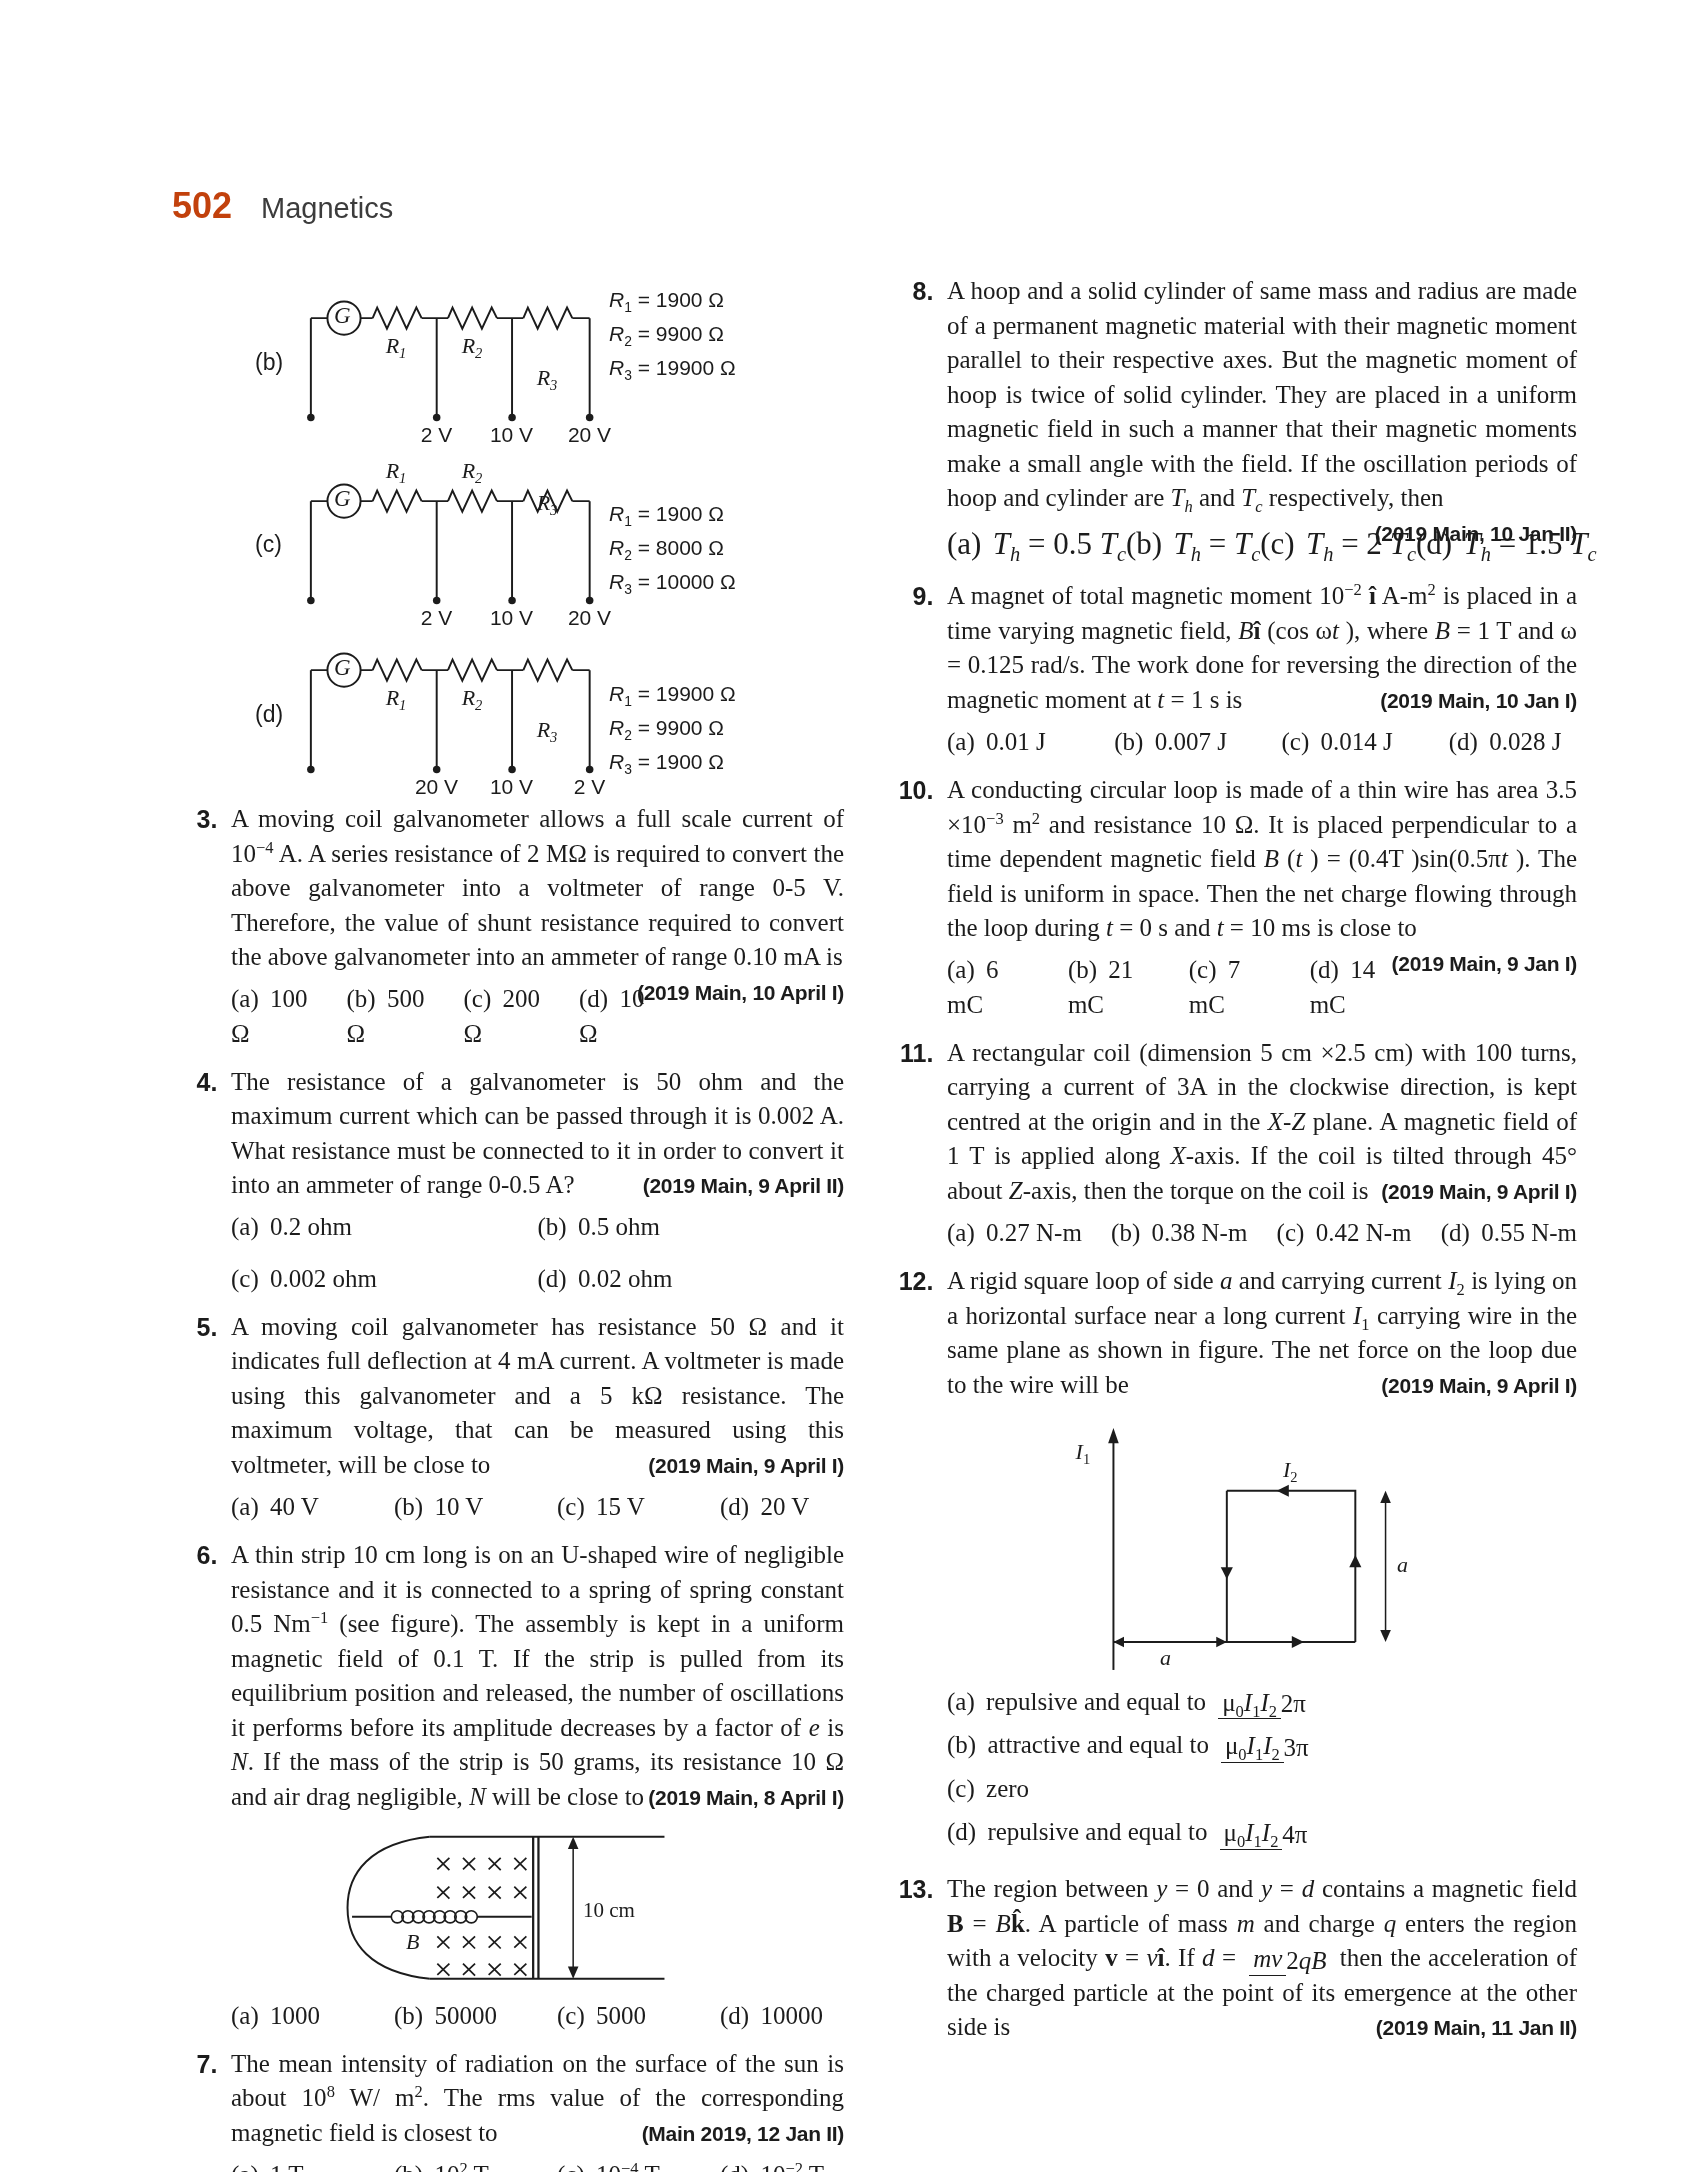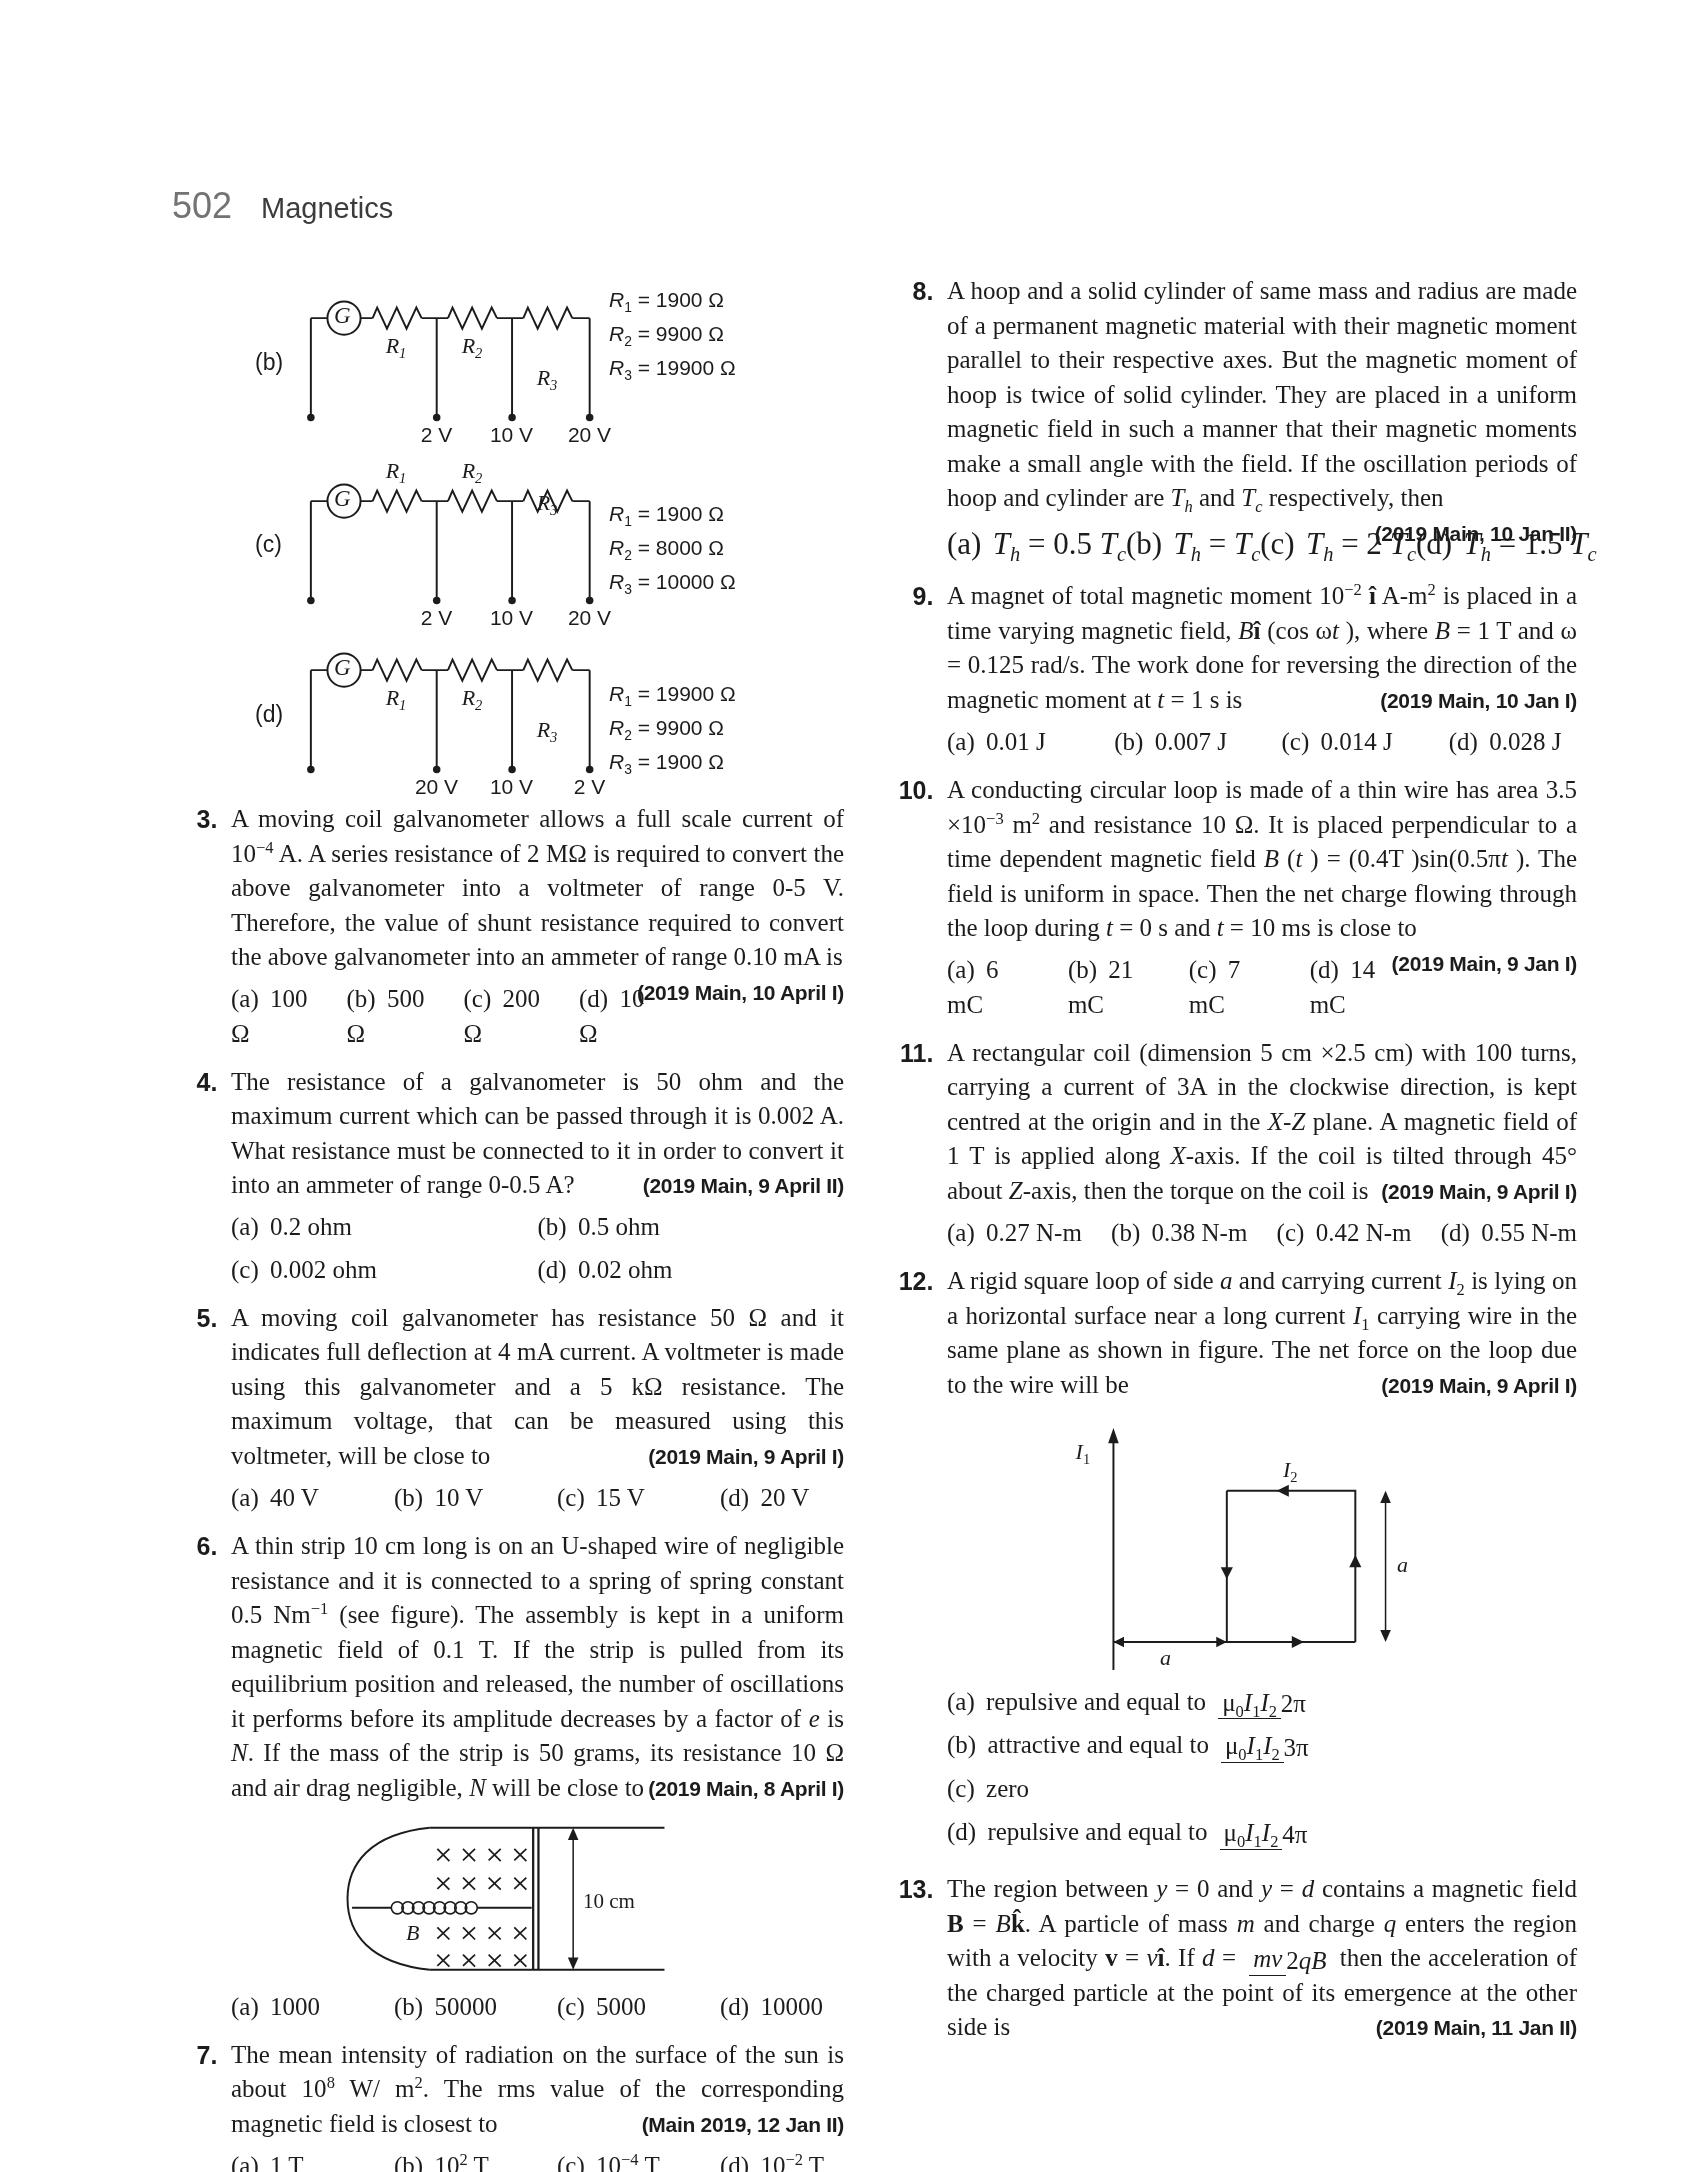--- a/index.html
+++ b/index.html
@@ -1,36 +1,36 @@
 <!DOCTYPE html>
 <html style="font-size:12px"><head>
 <meta charset="utf-8">
 <style>
   html,body{margin:0;padding:0;background:#ffffff;}
   body{width:1700px;height:2172px;position:relative;color:#1c1c1c;
        font-family:"Liberation Serif",serif;font-size:25px;line-height:1.38;}
   .pageheader{position:absolute;top:181px;left:172px;display:flex;align-items:baseline;}
-  .pagenum{font-family:"Liberation Sans",sans-serif;font-weight:400;font-size:36px;color:#737373;}
+  .pagenum{font-family:"Liberation Sans",sans-serif;font-weight:700;font-size:36px;color:#c2410c;}
   .chapter{font-family:"Liberation Sans",sans-serif;font-size:29px;color:#3c3c3c;margin-left:29px;}
   .content{padding:274px 121px 0 172px;display:flex;gap:44px;box-sizing:border-box;}
   .colL{width:672px;flex:none;}
   .colR{width:689px;flex:none;}
 
   
   .q{display:flex;margin:0 0 13.6px;}
   .qnum{flex:0 0 59px;box-sizing:border-box;padding-right:13.6px;text-align:right;
         font-family:"Liberation Sans",sans-serif;font-weight:700;}
   .qbody{flex:1;min-width:0;}
   .qtext{margin:0;text-align:justify;}
   .tag{float:right;font-family:"Liberation Sans",sans-serif;font-weight:700;
        font-size:21px;letter-spacing:-0.3px;transform:translateY(3.8px);white-space:nowrap;}
   sup,sub{font-size:66%;line-height:0;}
   .opts{margin-top:7.6px;}
   .og4{display:grid;grid-template-columns:repeat(4,1fr);column-gap:4.5px;gap:39px;}
-  .og2{display:grid;grid-template-columns:1fr 1fr;row-gap:8px;}
+  .og2{display:grid;grid-template-columns:1fr 1fr;row-gap:17px;}
   .oline{display:flex;justify-content:space-between;white-space:nowrap;}
   .oline.sm{font-size:31px;}
   .ostack .opt{margin:9px 0;display:flex;align-items:center;}
   .ol{margin-right:11.3px;}
   .frac{display:inline-flex;flex-direction:row;vertical-align:middle;text-align:left;
         margin:0 6px;line-height:1.12;}
   .frac .num{border-bottom:1.9px solid #1c1c1c;padding:0 3.8px 1.5px;display:block;}
   .frac .den{padding-top:1.5px;display:block;}
 
   

